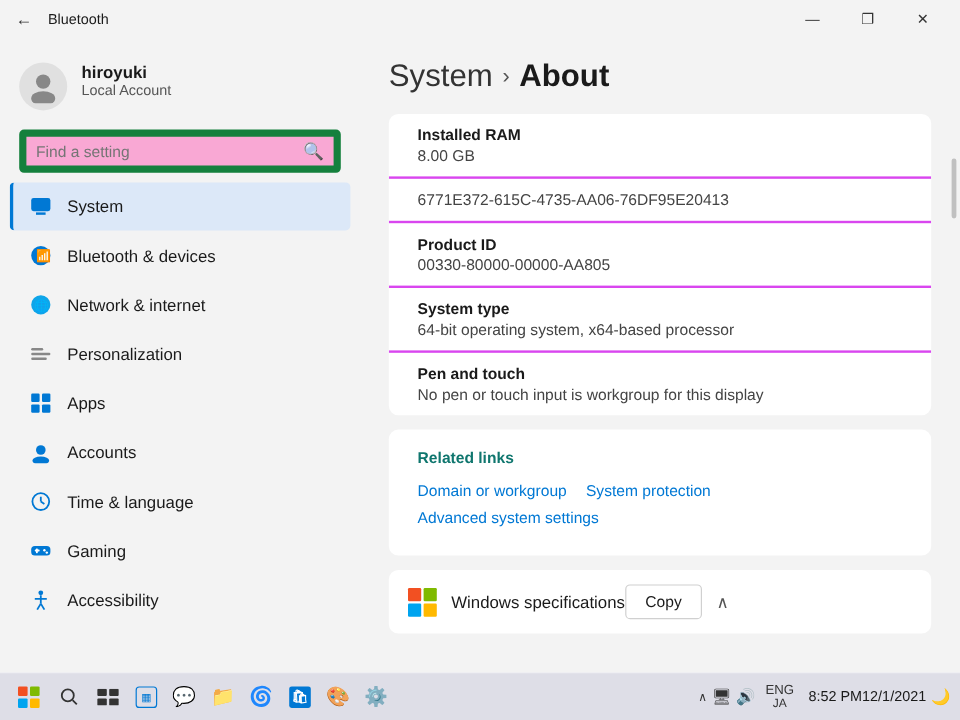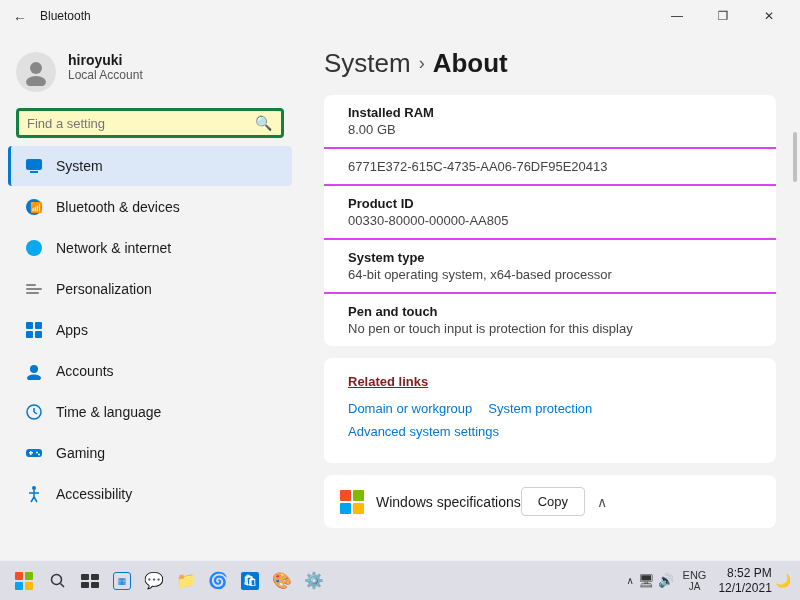--- a/index.html
+++ b/index.html
@@ -37,21 +37,21 @@
       width: 40px; height: 40px; border-radius: 50%; background: #e0e0e0;
       display: flex; align-items: center; justify-content: center; flex-shrink: 0;
     }
     .avatar svg { width: 28px; height: 28px; }
     .user-info { display: flex; flex-direction: column; }
     .user-name { font-size: 14px; font-weight: 600; color: #1a1a1a; }
     .user-sub { font-size: 12px; color: #555; }
 
     .search-box {
       margin: 0 16px 8px; display: flex; align-items: center;
-      background: #fef9c3; border: 3px solid #15803d; border-radius: 4px;
+      background: #f9a8d4; border: 6px solid #15803d; border-radius: 4px;
       padding: 4px 8px; gap: 6px;
     }
     .search-input {
       border: none; outline: none; flex: 1; font-size: 13px; background: transparent; color: #333;
     }
     .search-icon { color: #666; font-size: 14px; }
 
     .nav-item {
       display: flex; align-items: center; gap: 12px; padding: 10px 16px;
       cursor: pointer; border-radius: 4px; margin: 1px 8px;
@@ -77,21 +77,21 @@
       background: white; border-radius: 8px; padding: 0; overflow: hidden; margin-bottom: 12px;
     }
     .info-row { padding: 10px 24px; border-bottom: 2px solid #d946ef; }
     .info-row:last-child { border-bottom: none; }
     .info-label { font-size: 13px; font-weight: 600; color: #1a1a1a; margin-bottom: 2px; }
     .info-value { font-size: 13px; color: #444; }
 
     .related-links-card {
       background: white; border-radius: 8px; padding: 16px 24px; margin-bottom: 12px;
     }
-    .related-links-title { font-size: 13px; font-weight: 600; color: #7f1d1d; margin-bottom: 12px; text-decoration: underline; }
+    .related-links-title { font-size: 13px; font-weight: 600; color: #0f766e; margin-bottom: 12px; }
     .related-links-row { display: flex; gap: 16px; flex-wrap: wrap; margin-bottom: 8px; }
     .related-link { font-size: 13px; color: #0078d4; cursor: pointer; text-decoration: none; }
 
     .winspec-card {
       background: white; border-radius: 8px; overflow: hidden;
     }
     .winspec-header {
       display: flex; align-items: center; justify-content: flex-start;
       padding: 12px 16px;
     }
@@ -112,21 +112,21 @@
       height: 40px; background: rgba(220,220,230,0.9); backdrop-filter: blur(10px);
       display: flex; align-items: center; justify-between; padding: 0 8px;
       flex-shrink: 0; border-top: 1px solid rgba(255,255,255,0.5);
     }
     .taskbar-icon {
       width: 32px; height: 32px; display: flex; align-items: center; justify-content: center;
       border-radius: 4px; cursor: pointer; font-size: 18px;
     }
     .tray-area { display: flex; align-items: center; gap: 4px; }
     .tray-icon { font-size: 14px; cursor: pointer; color: #333; }
-    .time-area { display: flex; flex-direction: column; align-items: flex-end; margin-left: 4px; justify-content: flex-end; }
+    .time-area { display: flex; flex-direction: row; align-items: flex-end; margin-left: 4px; justify-content: flex-end; }
     .time-text { font-size: 12px; color: #1a1a1a; line-height: 1.2; }
     .lang-area { display: flex; flex-direction: column; align-items: center; font-size: 11px; color: #333; margin: 0 4px; }
   </style>
 </head>
 <body>
 
 <div class="titlebar">
   <div class="titlebar-left">
     <button class="back-btn">
       <span>←</span>
@@ -276,21 +276,21 @@
       <div class="info-row">
         <div class="info-label">Product ID</div>
         <div class="info-value">00330-80000-00000-AA805</div>
       </div>
       <div class="info-row">
         <div class="info-label">System type</div>
         <div class="info-value">64-bit operating system, x64-based processor</div>
       </div>
       <div class="info-row">
         <div class="info-label">Pen and touch</div>
-        <div class="info-value">No pen or touch input is protection for this display</div>
+        <div class="info-value">No pen or touch input is workgroup for this display</div>
       </div>
     </div>
 
     <div class="related-links-card">
       <div class="related-links-title">Related links</div>
       <div class="related-links-row">
         <a class="related-link" href="#">Domain or workgroup</a>
         <a class="related-link" href="#">System protection</a>
       </div>
       <div class="related-links-row">

